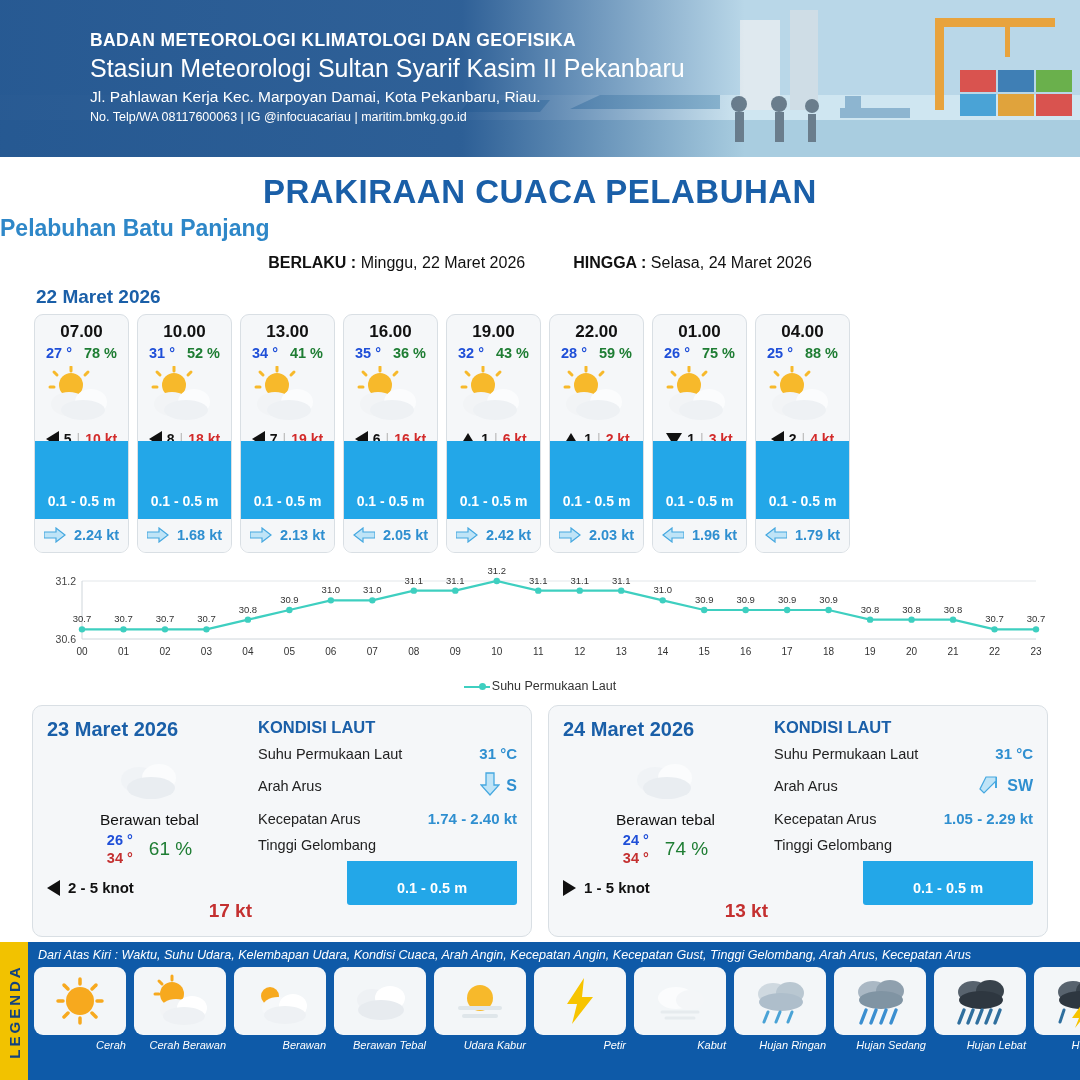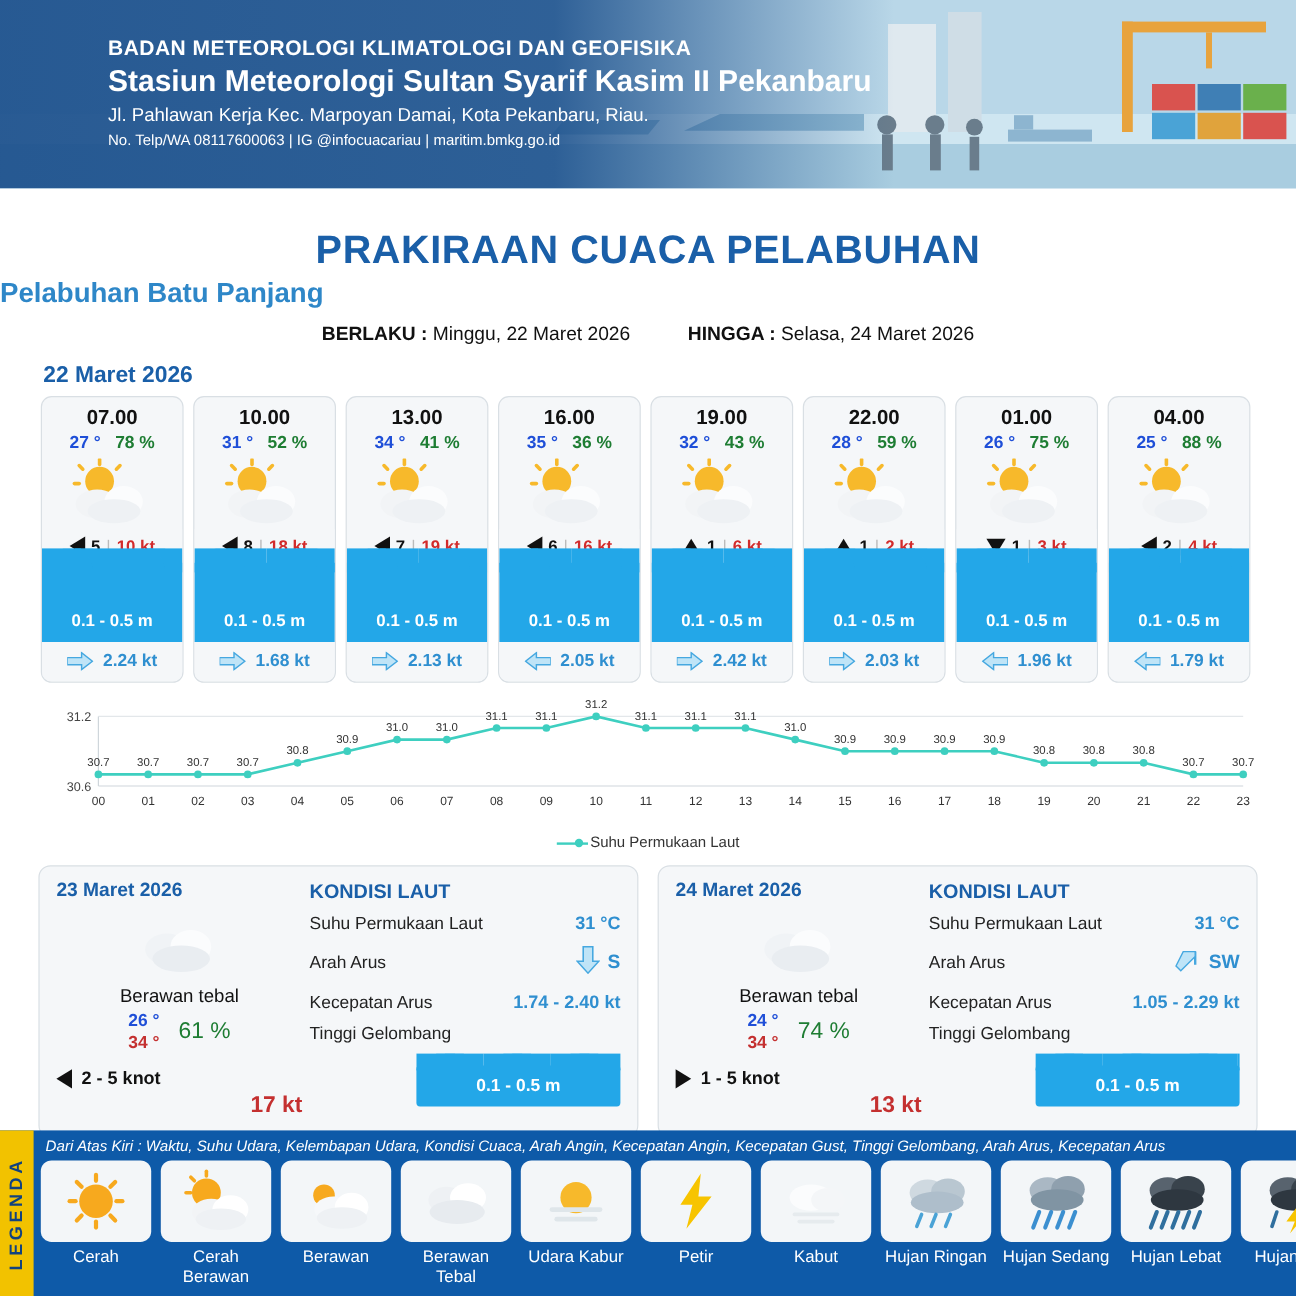--- a/index.html
+++ b/index.html
@@ -25,36 +25,36 @@
     position:absolute; left:12px; top:30px; width:72px; height:72px; border-radius:50%;
     background:#ffffff; display:flex; flex-direction:column; align-items:center; justify-content:center;
     box-shadow:0 0 0 3px rgba(255,255,255,.45);
   }
   .logo .lg-top { width:46px; height:26px; background:#1e6fbd; border-radius:22px 22px 4px 4px; position:relative; }
   .logo .lg-top:after{content:""; position:absolute; left:7px; top:8px; width:32px; height:12px; background:#fff; border-radius:10px 10px 2px 2px;}
   .logo .lg-mid { width:46px; height:12px; background:#1aa34a; margin-top:2px; border-radius:2px 2px 14px 14px; }
   .logo .lg-txt { font-size:10px; font-weight:bold; color:#11508f; letter-spacing:.5px; margin-top:2px;}
   .hdr-text { position:absolute; left:90px; top:30px; color:#ffffff; }
   .hdr-l1 { font-size:17.5px; font-weight:bold; letter-spacing:.4px; }
-  .hdr-l2 { font-size:25px; font-weight:bold; margin-top:3px; letter-spacing:0; }
+  .hdr-l2 { font-size:25px; font-weight:normal; margin-top:3px; letter-spacing:0; }
   .hdr-l3 { font-size:15.5px; margin-top:5px; }
   .hdr-l4 { font-size:12.5px; margin-top:4px; }
 
   
-  .title1 { text-align:center; color:#1a5fa8; font-size:33px; font-weight:bold; letter-spacing:.5px; margin-top:32px; }
+  .title1 { text-align:center; color:#1a5fa8; font-size:33px; font-weight:bold; letter-spacing:.5px; margin-top:16px; }
   .title2 { color:#2e87c8; font-size:23px; font-weight:bold; margin-top:4px; }
   .validrow { display:flex; justify-content:center; gap:48px; margin-top:12px; font-size:16px; color:#111; }
   .validrow b { color:#111; }
 
   .datelabel { color:#1a5fa8; font-weight:bold; font-size:19px; margin:14px 0 6px 36px; }
 
   
   .cards { display:flex; gap:8px; padding:0 34px; }
   .card {
-    width:119px; background:#f5f7f9; border:1px solid #d9dfe4; border-radius:9px;
+    width:95px; background:#f5f7f9; border:1px solid #d9dfe4; border-radius:9px;
     overflow:hidden; position:relative;
   }
   .c-time { text-align:center; font-size:17px; font-weight:bold; color:#111; padding-top:7px; }
   .c-tr { display:flex; justify-content:center; gap:12px; font-size:14.5px; font-weight:bold; margin-top:3px; }
   .c-t { color:#1f4fd8; }
   .c-h { color:#1e7d33; }
   .c-icon { height:62px; display:flex; align-items:center; justify-content:center; margin-top:2px; }
   .c-wind {
     display:flex; align-items:center; justify-content:center; gap:5px;
     font-size:14px; font-weight:bold; padding:6px 0 4px; background:#f5f7f9;
@@ -85,21 +85,21 @@
   
   .chart-box { margin:14px 30px 0 30px; height:110px; position:relative; }
   .legend-sst { text-align:center; font-size:12.5px; color:#333; margin-top:2px; }
   .legend-sst .lgline { display:inline-block; width:26px; height:2px; background:#3ecfc0; vertical-align:middle; margin-right:6px;}
   .legend-sst .lgdot { display:inline-block; width:7px; height:7px; border-radius:50%; background:#3ecfc0; vertical-align:middle; margin:0 6px 0 -17px;}
 
   
   .panels { display:flex; gap:16px; padding:12px 32px 0 32px; }
   .panel { flex:1; background:#f5f7f9; border:1px solid #d9dfe4; border-radius:10px; padding:12px 14px 14px; display:flex; }
   .p-left { width:205px; }
-  .p-date { color:#1a5fa8; font-weight:bold; font-size:16px; }
+  .p-date { color:#1a5fa8; font-weight:bold; font-size:20px; }
   .p-ico { height:62px; display:flex; align-items:center; justify-content:center; margin:6px 0 2px; }
   .p-cond { text-align:center; font-size:15.5px; color:#111; }
   .p-temps { display:flex; justify-content:center; align-items:center; gap:16px; margin-top:2px; }
   .p-tt { font-size:14.5px; font-weight:bold; line-height:1.25; }
   .p-min { color:#1f4fd8; }
   .p-max { color:#c43030; }
   .p-hum { color:#1e7d33; font-size:19px; font-weight:normal; }
   .p-wind { display:flex; align-items:center; justify-content:flex-start; gap:8px; margin-top:12px; font-size:15px; font-weight:bold; color:#111; }
   .p-gust { text-align:right; color:#c43030; font-size:19px; font-weight:bold; margin-top:4px; }
   .p-right { flex:1; padding-left:6px; }
@@ -117,21 +117,21 @@
   }
 
   
   .legend-wrap { position:absolute; left:0; bottom:0; width:1080px; height:138px; background:#0e5aa8; }
   .legend-strip { position:absolute; left:0; top:0; width:28px; height:138px; background:#f2c200; display:flex; align-items:center; justify-content:center;}
   .legend-strip span { transform:rotate(-90deg); white-space:nowrap; font-weight:bold; color:#12427e; letter-spacing:3px; font-size:15px;}
   .legend-note { position:absolute; left:38px; top:6px; color:#fff; font-style:italic; font-size:12.6px; }
   .legend-items { position:absolute; left:34px; top:25px; display:flex; gap:8px; }
   .li { width:92px; }
   .li-box { height:68px; background:#f3f6f8; border-radius:9px; display:flex; align-items:center; justify-content:center; }
-  .li-label { text-align:center; color:#fff; font-size:14px; margin-top:4px; }
+  .li-label { text-align:right; color:#fff; font-size:11px; margin-top:4px;font-style:italic; }
 </style>
 </head>
 <body>
 
 <div class="header">
   <svg class="hdr-art" width="1080" height="157" viewBox="0 0 1080 157">
     <rect x="0" y="0" width="1080" height="157" fill="#b9d7e8"></rect>
     <rect x="0" y="95" width="1080" height="62" fill="#cfe6f1"></rect>
     <rect x="740" y="20" width="40" height="90" fill="#dfe9ef"></rect>
     <rect x="790" y="10" width="28" height="100" fill="#cfdde6"></rect>

